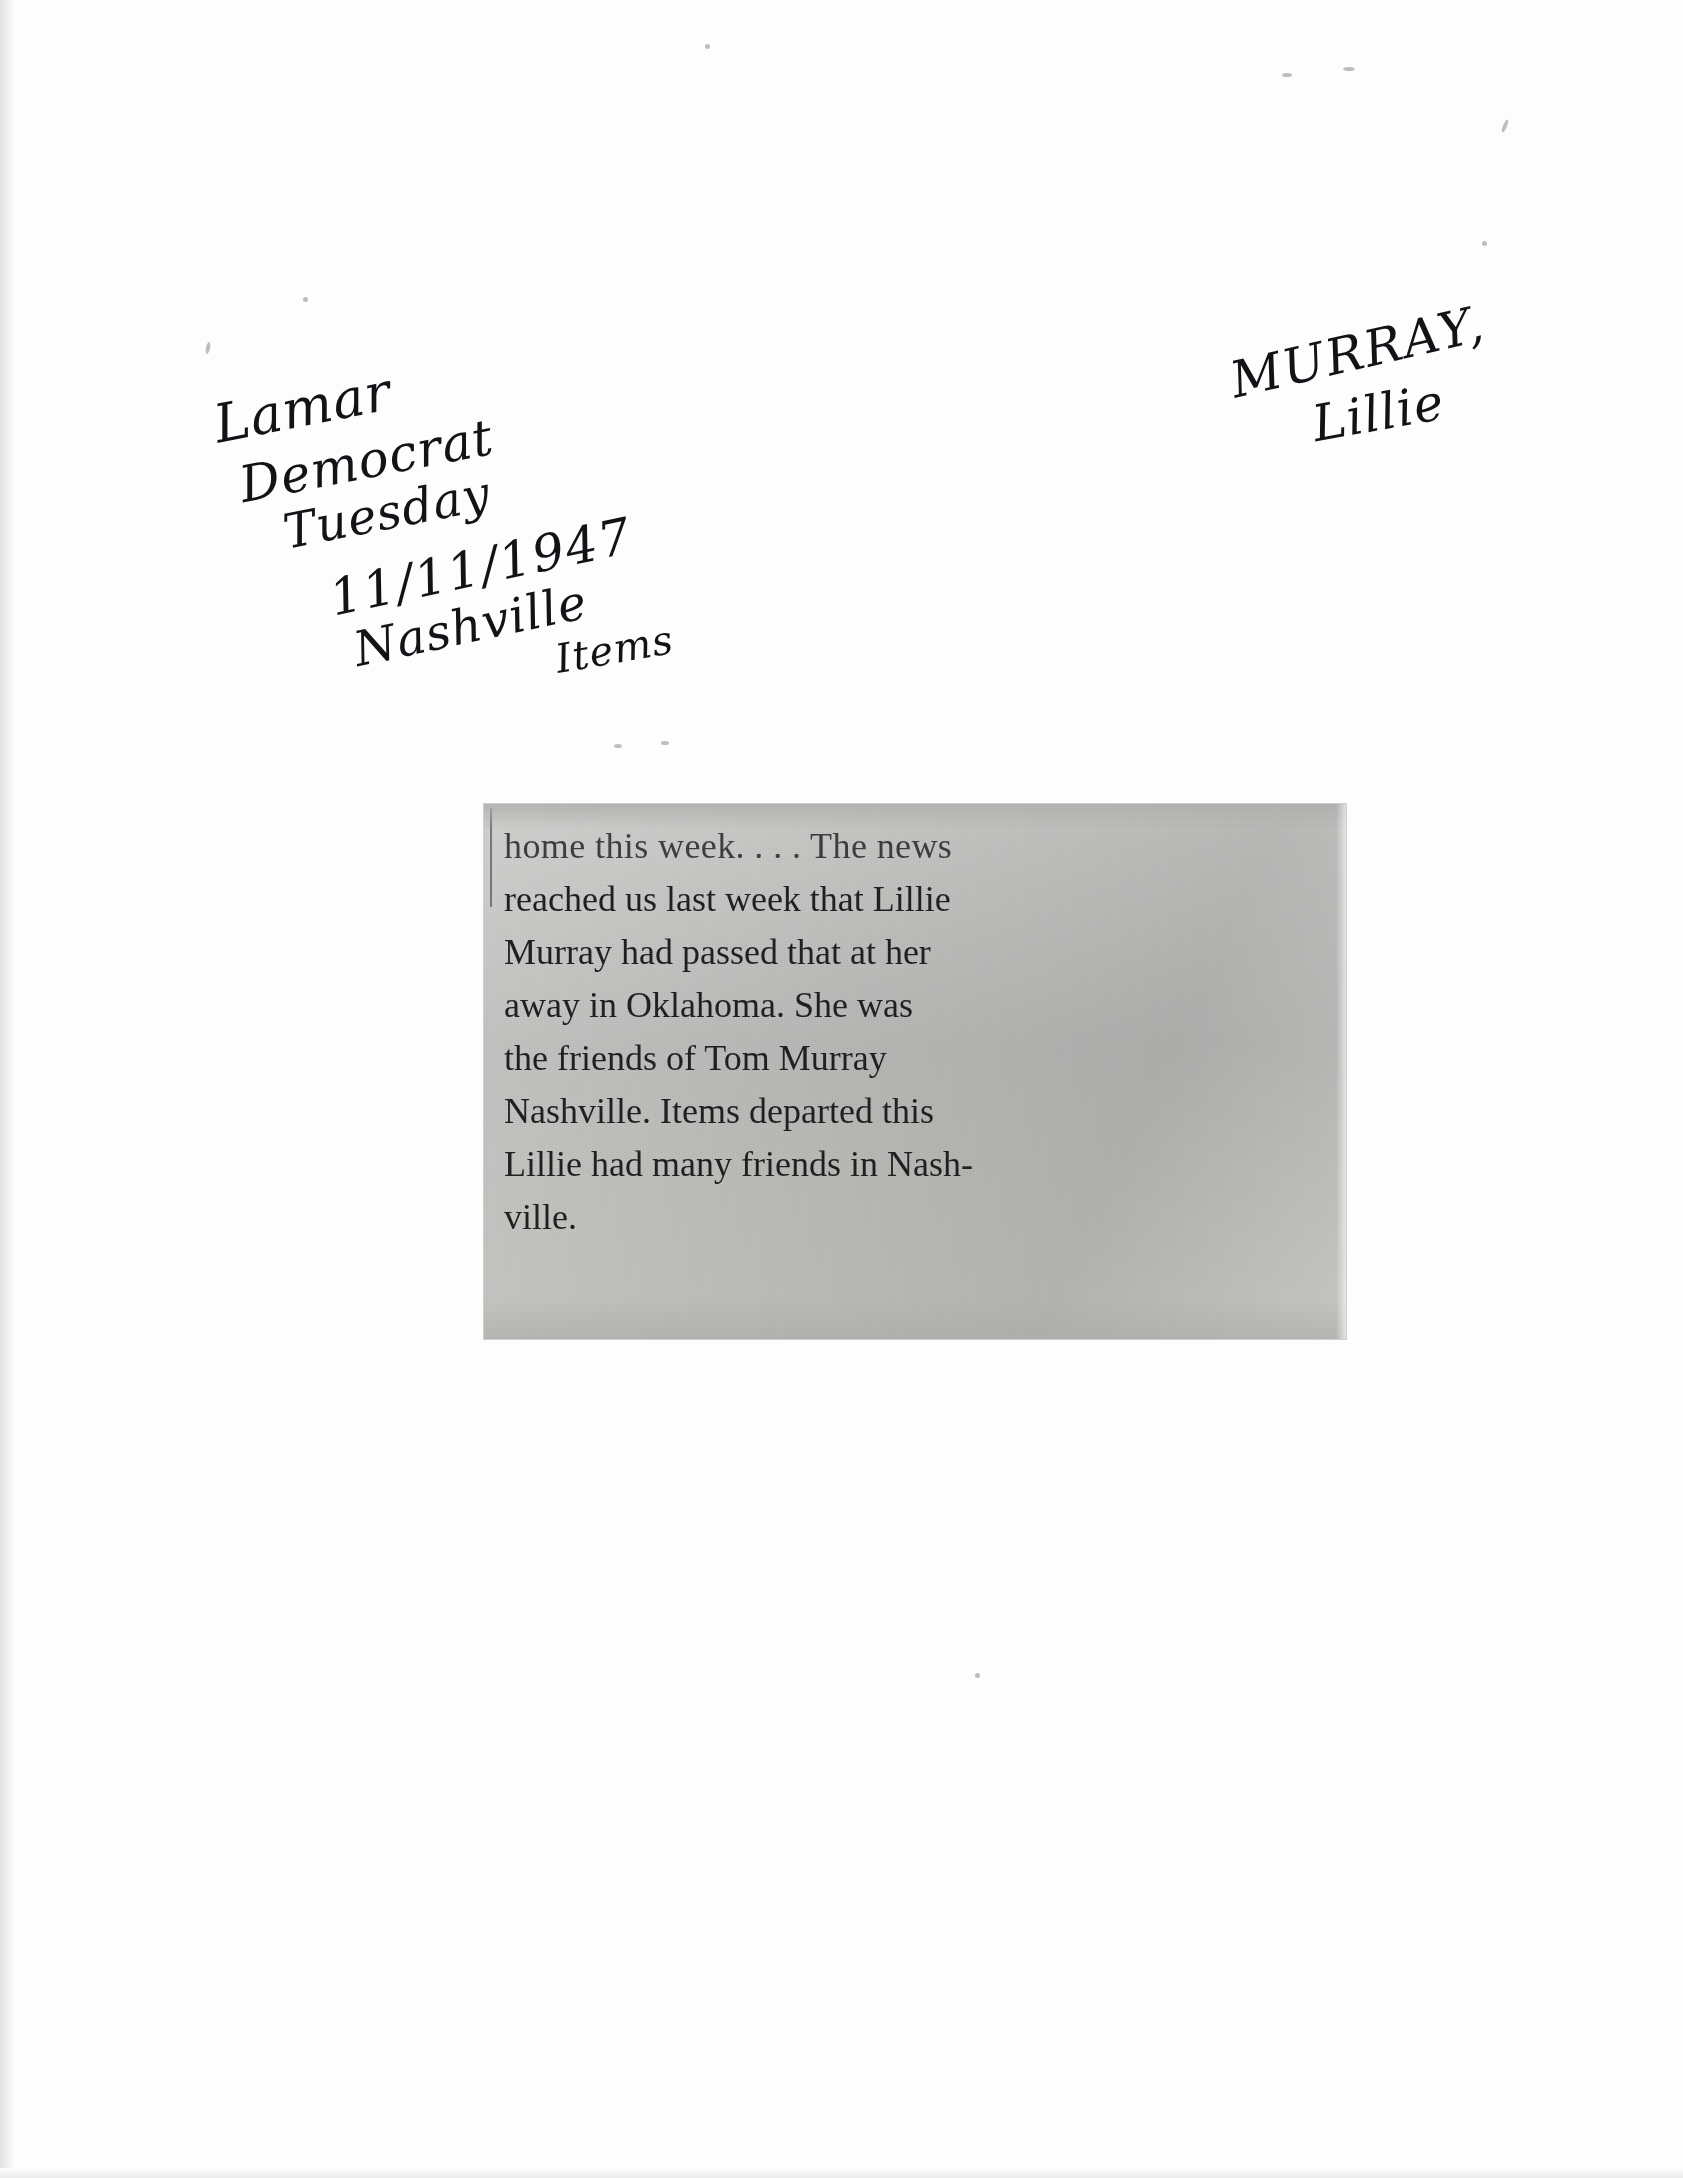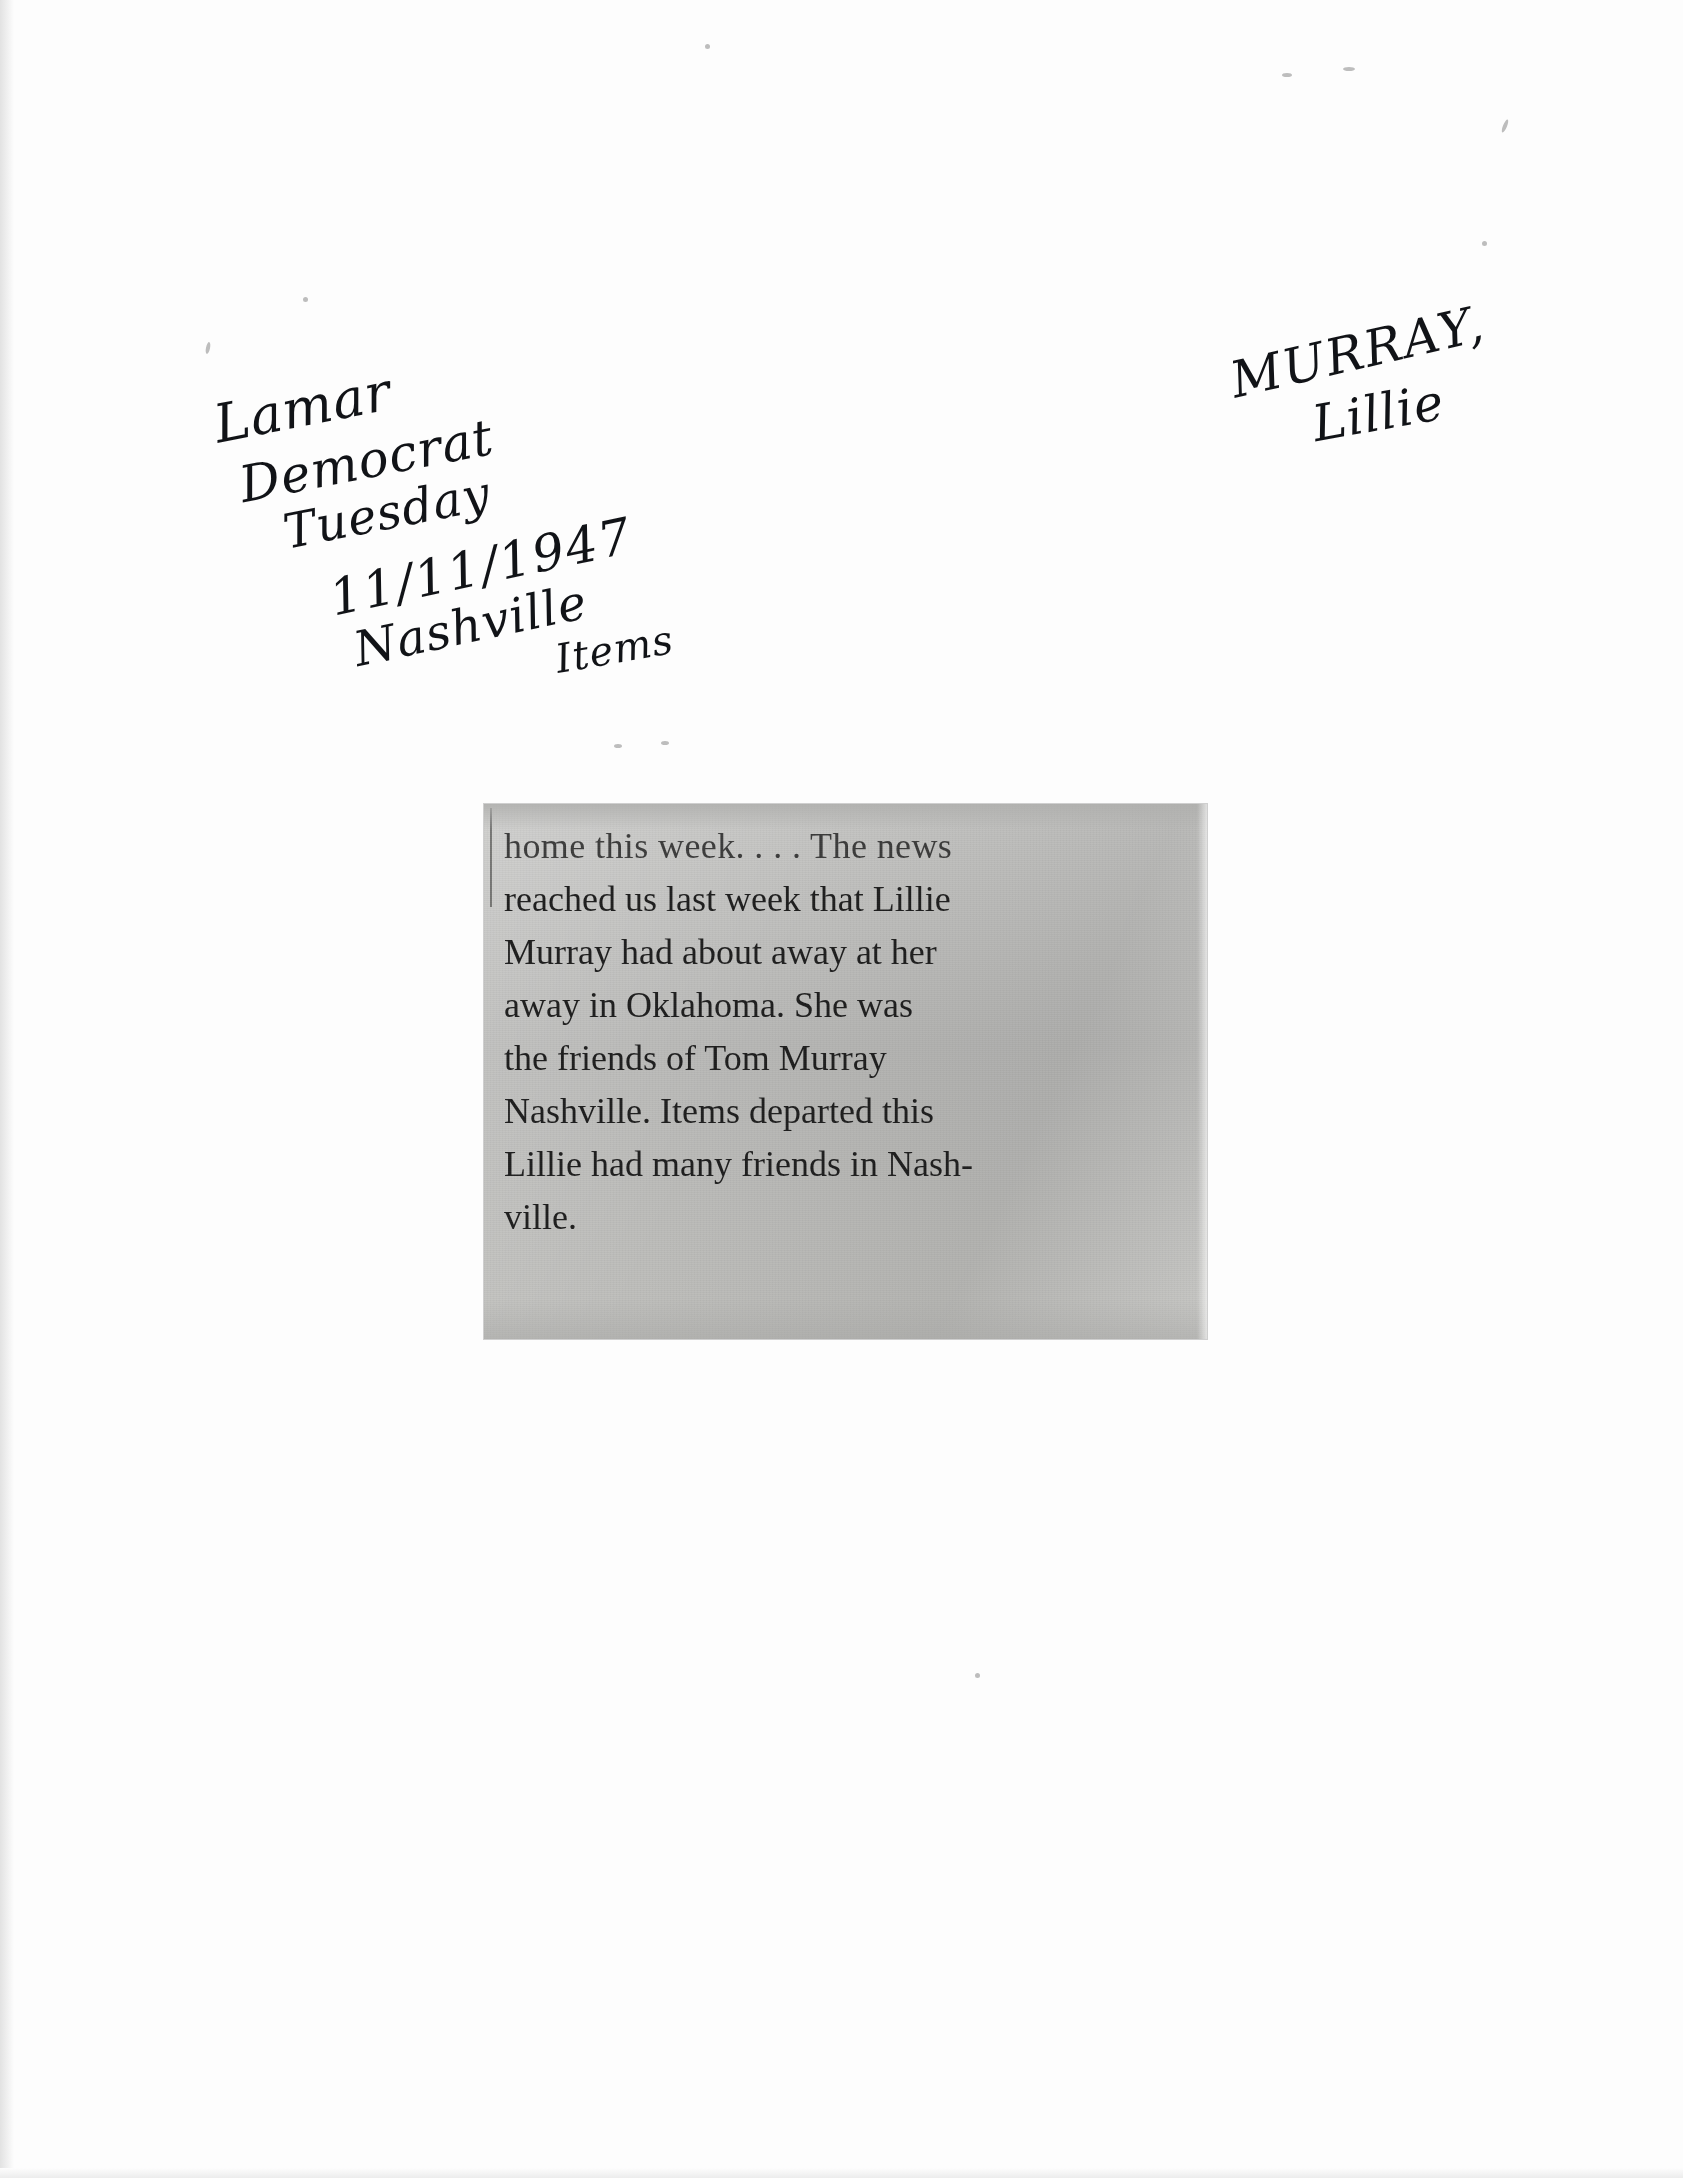--- a/index.html
+++ b/index.html
@@ -86,21 +86,21 @@
     font-size: 50px;
     transform: rotate(-10deg);
     letter-spacing: 1px;
   }
 
   
   .clipping {
     position: absolute;
     left: 484px;
     top: 804px;
-    width: 723px;
+    width: 862px;
     height: 535px;
     background: #b9b9b7;
     background-image:
       linear-gradient(115deg, rgba(255,255,255,0.22) 0%, rgba(255,255,255,0.02) 38%, rgba(0,0,0,0.05) 72%, rgba(255,255,255,0.14) 100%),
       linear-gradient(to bottom, #c3c3c1 0%, #b5b5b3 45%, #bdbdba 100%);
     box-shadow: 0 0 0 1px rgba(120,120,120,0.35);
     overflow: hidden;
   }
   .clipping .grain {
     position: absolute;
@@ -191,21 +191,21 @@
   <div class="handwriting" id="anno-right">
     <span class="hw-line r1">MURRAY,</span>
     <span class="hw-line r2">Lillie</span>
   </div>
 
   <div class="clipping">
     <div class="column-rule"></div>
     <div class="clip-body">
       <span class="clip-line first">home this week. . . . The news</span>
       <span class="clip-line">reached us last week that Lillie</span>
-      <span class="clip-line">Murray had about away at her</span>
+      <span class="clip-line">Murray had passed that at her</span>
       <span class="clip-line">away in Oklahoma.  She was</span>
       <span class="clip-line">the friends of Tom Murray</span>
       <span class="clip-line">Nashville.  Items  departed  this</span>
       <span class="clip-line">Lillie had many friends in Nash-</span>
       <span class="clip-line">ville.</span>
     </div>
     <div class="grain"></div>
     <div class="fade-top"></div>
     <div class="fade-bottom"></div>
     <div class="torn-right"></div>

